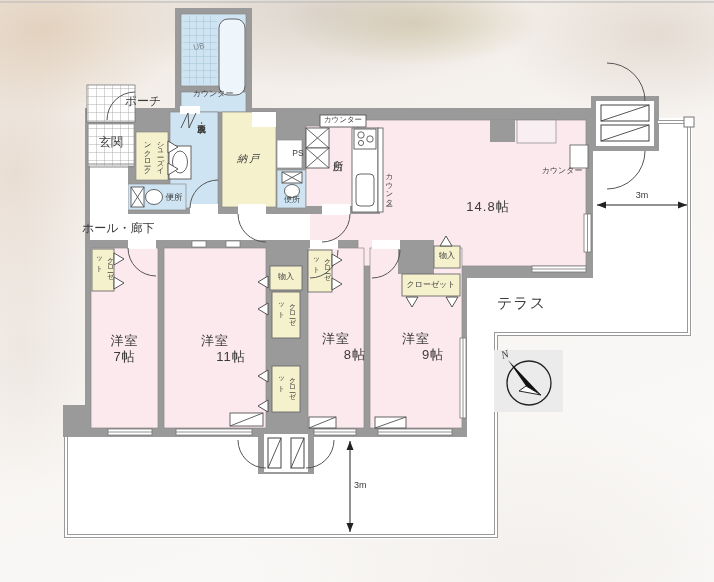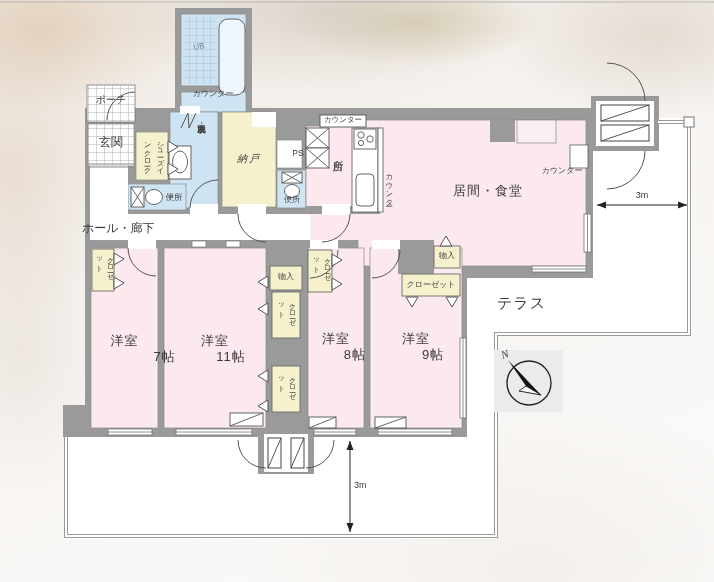--- a/index.html
+++ b/index.html
@@ -14,21 +14,21 @@
       radial-gradient(ellipse 150px 240px at 2% 30%, rgba(222,204,188,.5), transparent 65%),
       radial-gradient(ellipse 140px 220px at 3% 60%, rgba(224,212,200,.4), transparent 65%),
       radial-gradient(ellipse 240px 130px at 92% 6%, rgba(212,198,184,.5), transparent 65%),
       radial-gradient(ellipse 420px 240px at 75% 98%, rgba(226,220,213,.35), transparent 70%),
       linear-gradient(160deg, rgba(236,226,216,.55) 0%, rgba(250,248,246,.2) 45%, rgba(255,255,255,.65) 100%);
   }
   .lbl{position:absolute;color:#3a3a3a;text-align:center;line-height:1.18;white-space:nowrap;}
   .v {writing-mode:vertical-rl;text-orientation:upright;white-space:normal;text-align:start;}
   .v2{writing-mode:vertical-rl;text-orientation:upright;white-space:normal;text-align:start;line-height:11px;}
   .room{font-size:13px;letter-spacing:1px;}
-  .small{font-size:10px;}
+  .small{font-size:12px;margin-left:32px;}
   svg{position:absolute;left:0;top:0;}
   .topline{position:absolute;left:0;top:1px;width:714px;height:2px;background:#b9b9b9;opacity:.55;}
 </style>
 </head>
 <body>
 
 <div id="stage">
   <div class="topline"></div>
 
   <svg width="714" height="582" viewBox="0 0 714 582">
@@ -249,29 +249,29 @@
   <div class="lbl v2" style="left:141px;top:136px;height:40px;font-size:7.5px;line-height:13px;">シューズインクローク</div>
   <div class="lbl v" style="left:197px;top:118px;height:58px;font-size:8.5px;">洗面・脱衣所</div>
   <div class="lbl" style="left:227px;top:153px;width:44px;font-size:10px;letter-spacing:2px;font-style:italic;">納戸</div>
   <div class="lbl" style="left:278px;top:148px;width:40px;font-size:8.5px;">PS</div>
   <div class="lbl" style="left:158px;top:192px;width:32px;font-size:8.5px;">便所</div>
   <div class="lbl" style="left:278px;top:195px;width:28px;font-size:8px;">便所</div>
   <div class="lbl" style="left:82px;top:221px;width:72px;font-size:12px;">ホール・廊下</div>
   <div class="lbl" style="left:321px;top:116px;width:44px;font-size:7.5px;">カウンター</div>
   <div class="lbl v" style="left:331px;top:151px;height:32px;font-size:11px;">台所</div>
   <div class="lbl v" style="left:384px;top:168px;height:44px;font-size:7.5px;">カウンター</div>
-  <div class="lbl room" style="left:408px;top:183px;width:160px;">居間・食堂</div>
+  <div class="lbl room" style="left:408px;top:199px;width:160px;">14.8帖</div>
   <div class="lbl" style="left:536px;top:166px;width:52px;font-size:8px;">カウンター</div>
   <div class="lbl" style="left:432px;top:251px;width:30px;font-size:8px;">物入</div>
   <div class="lbl" style="left:400px;top:280px;width:62px;font-size:8px;">クローゼット</div>
   <div class="lbl" style="left:497px;top:294px;width:42px;font-size:15px;letter-spacing:1px;text-align:center;">テラス</div>
   <div class="lbl" style="left:628px;top:190px;width:28px;font-size:9px;">3m</div>
   <div class="lbl" style="left:354px;top:480px;width:26px;font-size:9px;text-align:left;">3m</div>
   <div class="lbl room" style="left:91px;top:333px;width:67px;">洋室</div>
-  <div class="lbl room" style="left:91px;top:349px;width:67px;margin-left:40px;">7帖</div>
+  <div class="lbl room" style="left:91px;top:349px;width:67px;">7帖</div>
   <div class="lbl room" style="left:164px;top:333px;width:102px;">洋室</div>
   <div class="lbl room" style="left:164px;top:349px;width:102px;margin-left:16px;">11帖</div>
   <div class="lbl room" style="left:306px;top:331px;width:60px;">洋室</div>
   <div class="lbl room" style="left:306px;top:347px;width:60px;text-align:right;">8帖</div>
   <div class="lbl room" style="left:370px;top:331px;width:92px;">洋室</div>
   <div class="lbl room" style="left:370px;top:347px;width:92px;margin-left:17px;">9帖</div>
   <div class="lbl v2" style="left:94px;top:252px;height:26px;font-size:7px;">クローゼット</div>
   <div class="lbl" style="left:270px;top:272px;width:32px;font-size:8px;">物入</div>
   <div class="lbl v2" style="left:276px;top:298px;height:26px;font-size:7px;">クローゼット</div>
   <div class="lbl v2" style="left:276px;top:372px;height:26px;font-size:7px;">クローゼット</div>

